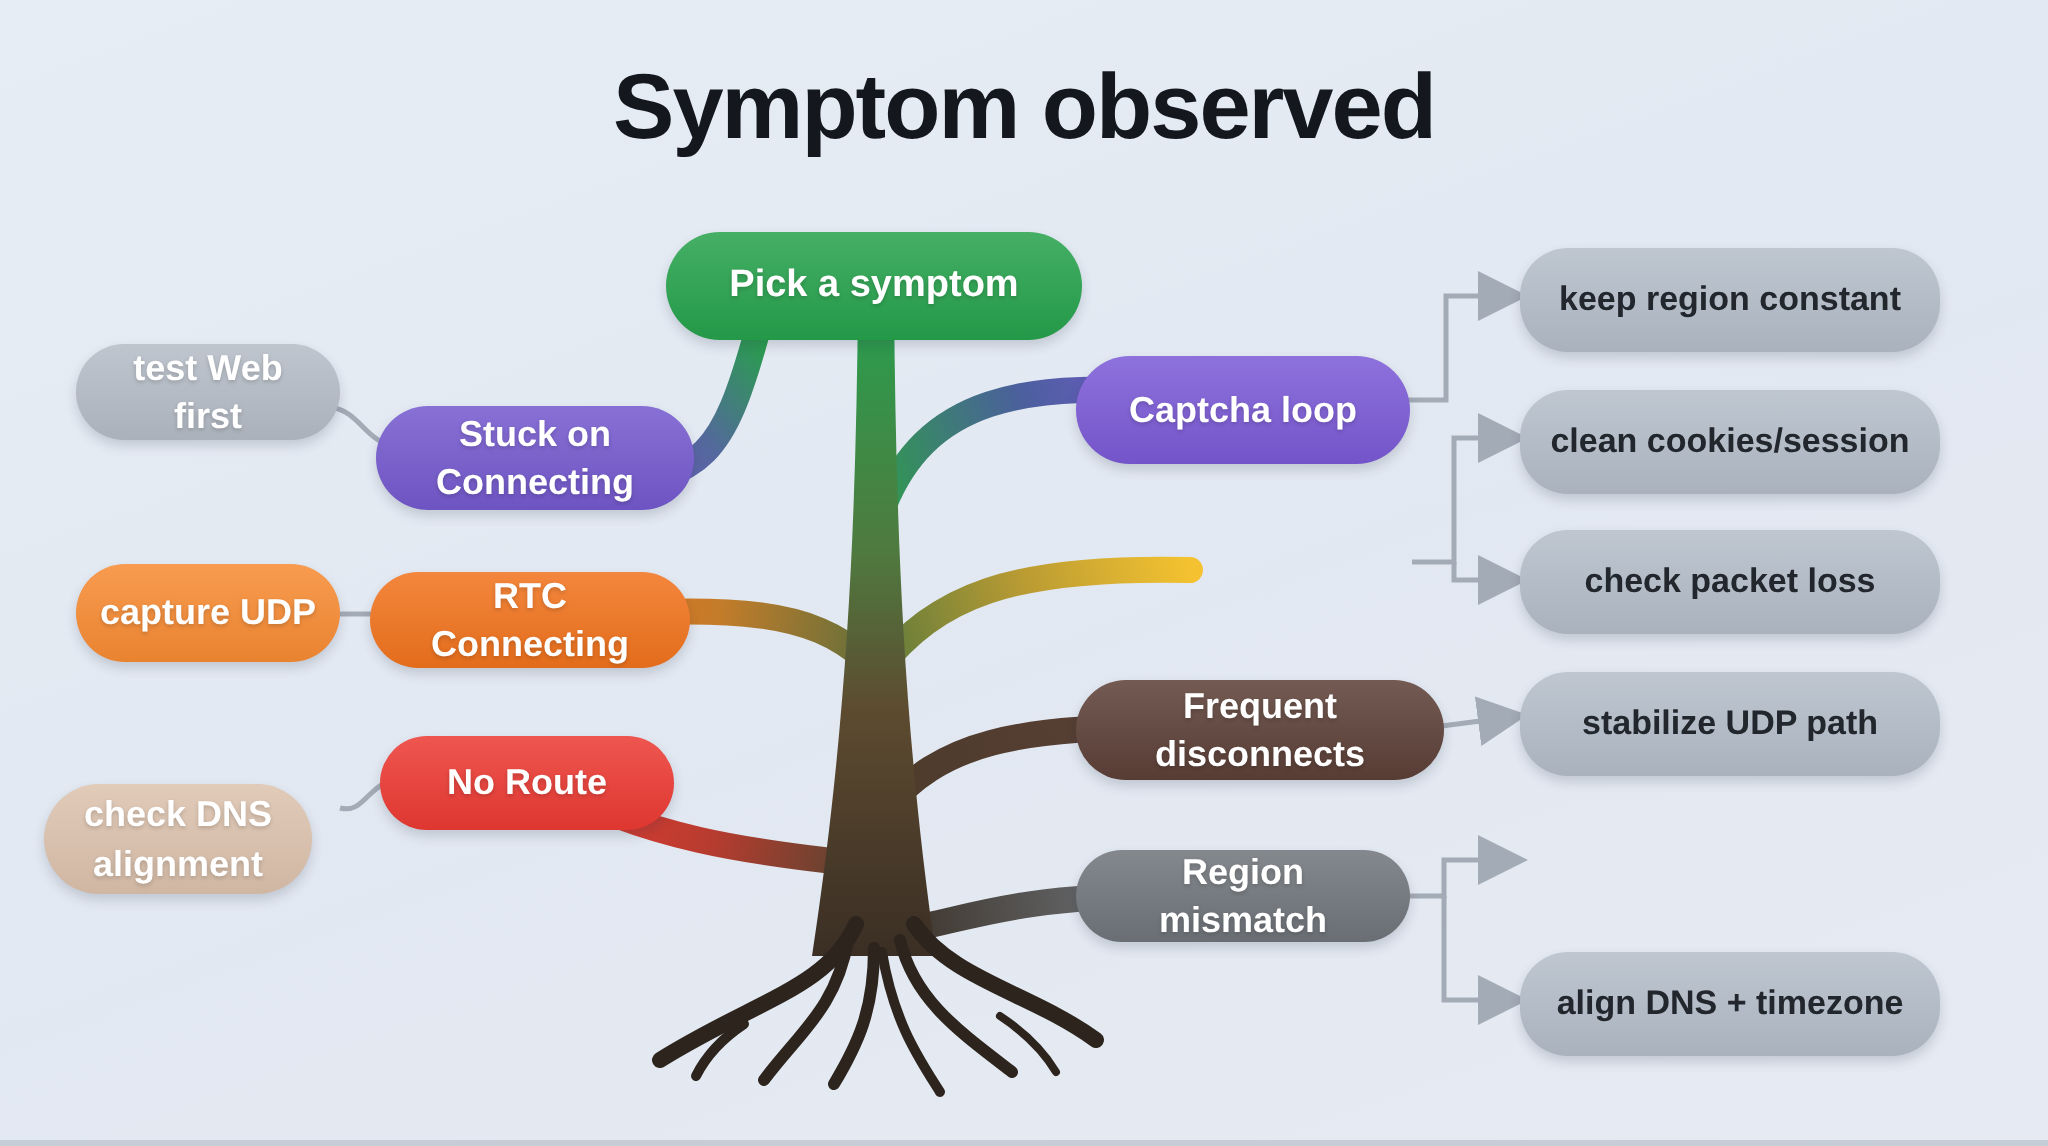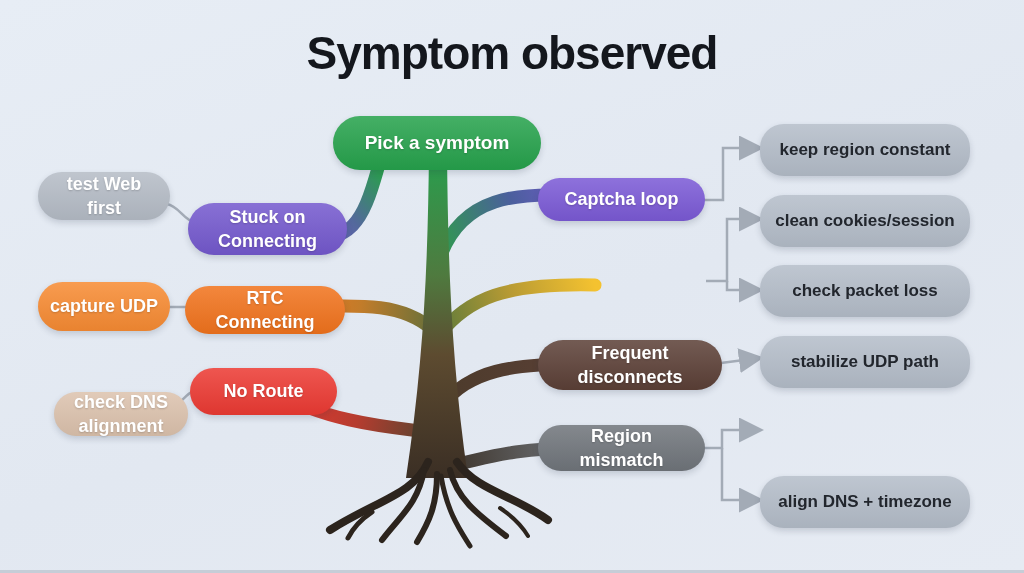--- a/index.html
+++ b/index.html
@@ -21,23 +21,23 @@
     background-image:linear-gradient(180deg,rgba(255,255,255,.14),rgba(0,0,0,.06));
     text-shadow:0 1px 2px rgba(0,0,0,.18);
   }
   .pill.action{color:#22262d;text-shadow:none;font-size:17px;}
   
   #root-node        {left:333px;top:116px;width:208px;height:54px;font-size:19px;}
   #hint-0           {left:38px; top:172px;width:132px;height:48px;}
   #symptom-0        {left:188px;top:203px;width:159px;height:52px;}
   #hint-1           {left:38px; top:282px;width:132px;height:49px;}
   #symptom-1        {left:185px;top:286px;width:160px;height:48px;}
-  #hint-2           {left:54px; top:392px;width:134px;height:44px;}
+  #hint-2           {left:22px; top:392px;width:134px;height:55px;}
   #symptom-2        {left:190px;top:368px;width:147px;height:47px;}
-  #symptom-3        {left:538px;top:178px;width:167px;height:43px;}
+  #symptom-3        {left:538px;top:178px;width:167px;height:54px;}
   #symptom-4        {left:538px;top:262px;width:169px;height:47px;}
   #symptom-5        {left:538px;top:340px;width:184px;height:50px;}
   #symptom-6        {left:538px;top:425px;width:167px;height:46px;}
   .action{left:760px;width:210px;height:52px;border-radius:24px;}
   #action-0{top:124px;} #action-1{top:195px;} #action-2{top:265px;}
   #action-3{top:336px;} #action-4{top:406px;} #action-5{top:476px;}
   .bottom-edge{position:absolute;left:0;bottom:0;width:1024px;height:3px;background:#c6cdd7;}
 </style>
 </head>
 <body>

